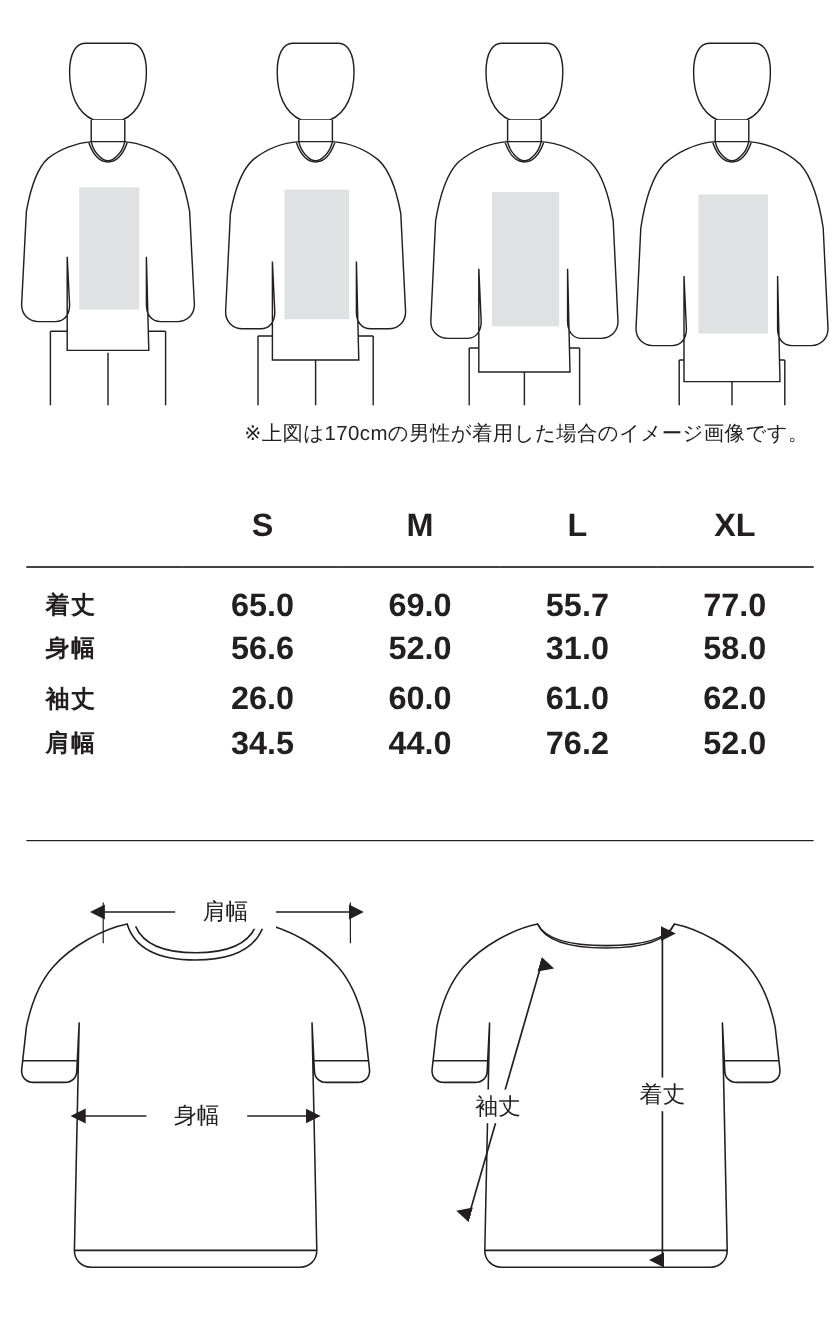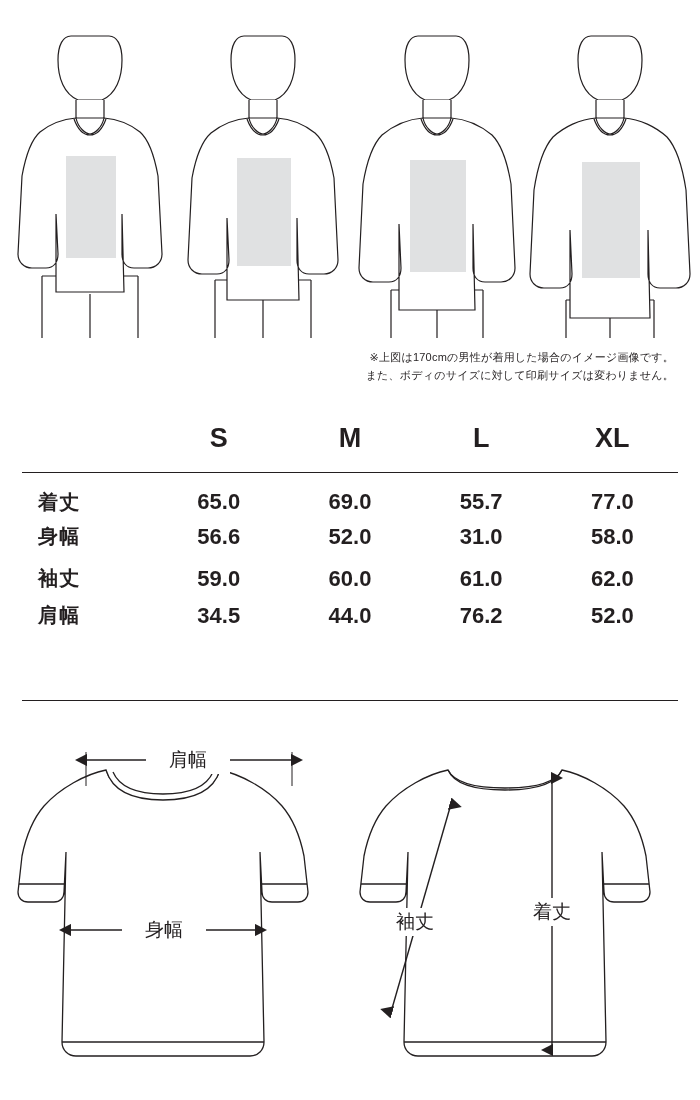--- a/index.html
+++ b/index.html
@@ -35,21 +35,21 @@
   .model svg { display: block; }
 
   
   .note {
     position: absolute;
     top: 348px;
     left: 0;
     width: 700px;
     text-align: right;
     padding-right: 26px;
-    font-size: 11px;
+    font-size: 17px;
     line-height: 1.65;
     color: #231f20;
     letter-spacing: 0.02em;
   }
   .note div { white-space: nowrap; }
 
   
   .table-wrap {
     position: absolute;
     top: 406px;
@@ -71,21 +71,21 @@
     height: 66px;
     vertical-align: middle;
     border-bottom: 1px solid #231f20;
     font-weight: bold;
   }
   table.size thead th.corner {
     border-bottom: 1px solid #231f20;
   }
   table.size tbody tr td {
     height: 42px;
-    font-size: 22px;
+    font-size: 27px;
     vertical-align: middle;
   }
   table.size tbody tr:first-child td { padding-top: 16px; }
   table.size tbody tr:last-child td { padding-bottom: 10px; }
   table.size td.rowlabel {
     text-align: left;
     padding-left: 16px;
     font-size: 20px;
     font-weight: bold;
     letter-spacing: 0.06em;
@@ -171,21 +171,20 @@
       <path d="M70 100 C54 101 38 109 27 119 C18 129 12 146 8 172 L4 256 C4 264 10 270 18 270 L34 270 C42 270 46 264 46 256 L44 212 L44 300 L124 300 L122 212 L122 256 C122 264 126 270 134 270 L150 270 C158 270 164 264 164 256 L160 172 C156 146 150 129 141 119 C130 109 114 101 98 100 C96 110 88 116 84 116 C80 116 72 110 70 100 Z" fill="#fff"></path>
       <path d="M68 101 C72 112 78 117 84 117 C90 117 96 112 100 101" fill="none"></path>
       <rect x="56" y="144" width="58" height="116" fill="#e0e1e2" stroke="none"></rect>
     </svg>
   </div>
 
 </div>
 
 <div class="note">
   <div>※上図は170cmの男性が着用した場合のイメージ画像です。</div>
-  <div>また、ボディのサイズに対して印刷サイズは変わりません。</div>
 </div>
 
 <div class="table-wrap">
   <table class="size">
     <thead>
       <tr>
         <th class="corner"></th>
         <th>S</th>
         <th>M</th>
         <th>L</th>
@@ -202,21 +201,21 @@
       </tr>
       <tr>
         <td class="rowlabel">身幅</td>
         <td>56.6</td>
         <td>52.0</td>
         <td>31.0</td>
         <td>58.0</td>
       </tr>
       <tr>
         <td class="rowlabel">袖丈</td>
-        <td>59.0</td>
+        <td>26.0</td>
         <td>60.0</td>
         <td>61.0</td>
         <td>62.0</td>
       </tr>
       <tr>
         <td class="rowlabel">肩幅</td>
         <td>34.5</td>
         <td>44.0</td>
         <td>76.2</td>
         <td>52.0</td>

